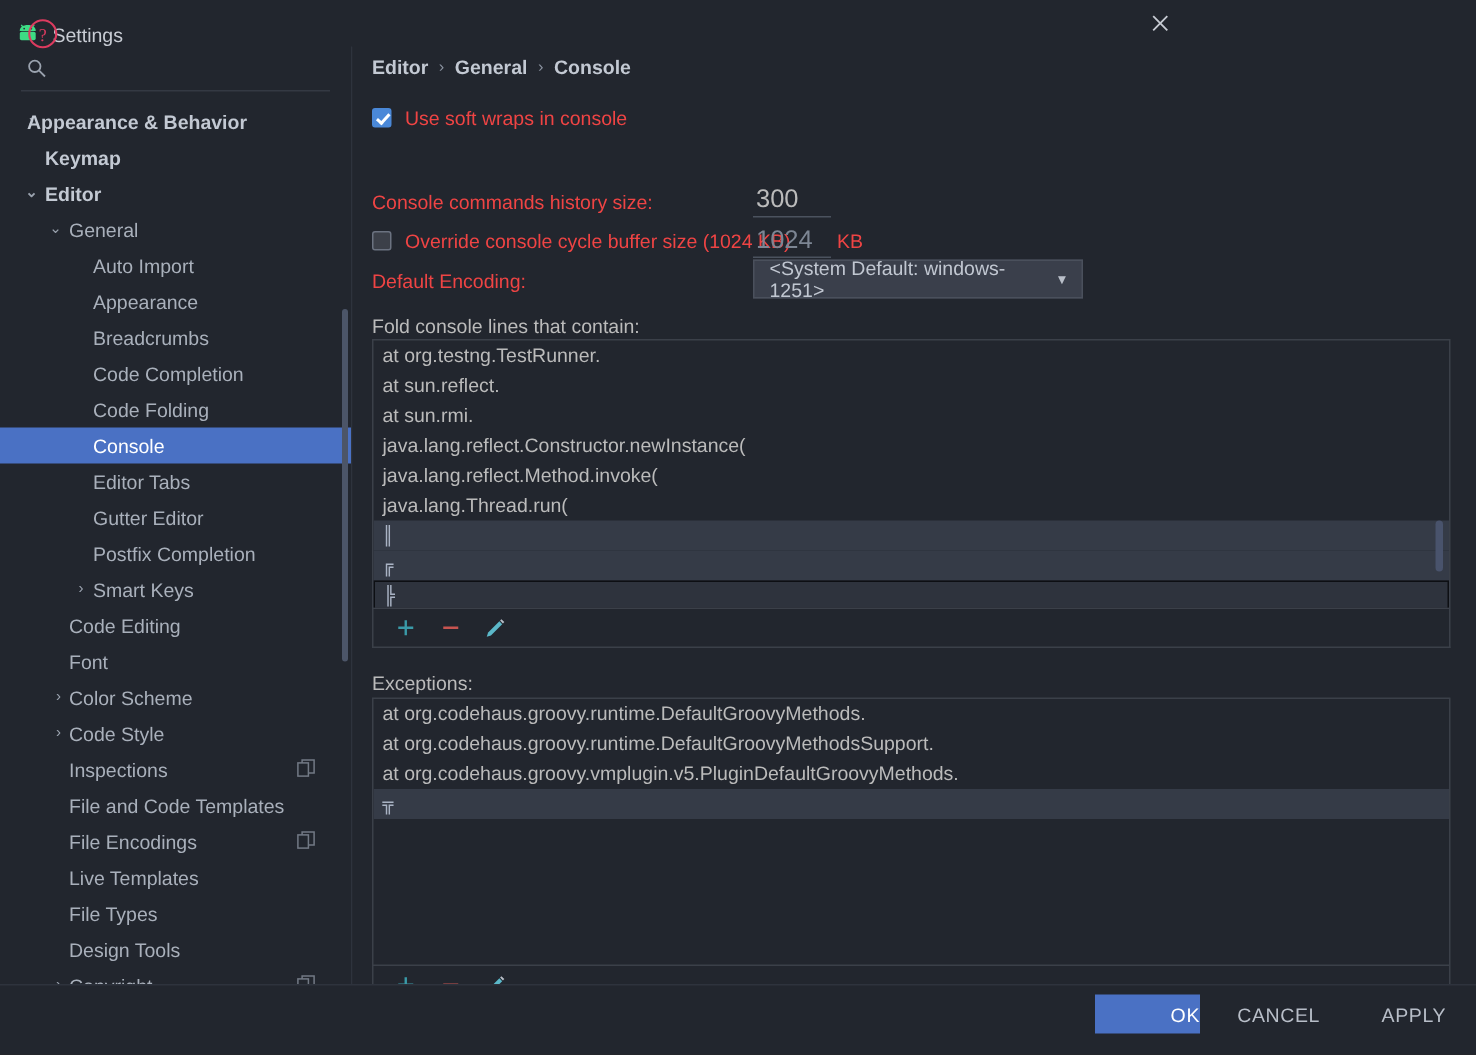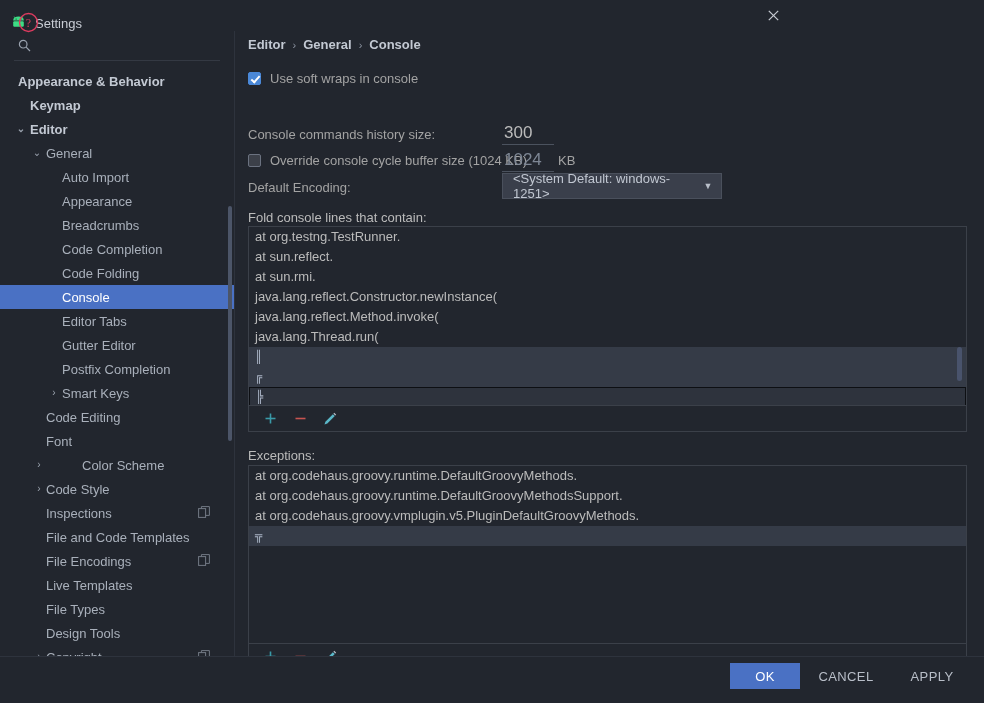--- a/index.html
+++ b/index.html
@@ -163,21 +163,21 @@
   }
   .cbox.checked:after {
     content: "";
     position: absolute;
     left: 4px; top: 1px;
     width: 3px; height: 7px;
     border: solid #ffffff;
     border-width: 0 2px 2px 0;
     transform: rotate(42deg);
   }
-  .row-label { color: #a3a3a3; font-size: 13px; }
+  .row-label { color: #ef4444; font-size: 13px; }
 
   .underline-input {
     background: transparent;
     border: none;
     border-bottom: 1px solid #4b525e;
     outline: none;
     color: #bbbbbb;
     font-family: "Liberation Sans", sans-serif;
     font-size: 17px;
     padding: 0 2px 1px 2px;
@@ -278,21 +278,21 @@
     position: absolute;
     left: 18px; top: 12px;
     width: 22px; height: 22px;
     cursor: pointer;
   }
   .btn {
     position: absolute;
     top: 663px;
     height: 26px;
     line-height: 27px;
-    text-align: center;
+    text-align: right;
     font-size: 13px;
     letter-spacing: .4px;
     cursor: pointer;
     box-sizing: border-box;
   }
   .btn.primary {
     background: #4a71c4;
     color: #ffffff;
     width: 70px;
     left: 730px;
@@ -385,21 +385,21 @@
           <span class="label" style="left: 62px;">Smart Keys</span>
         </div>
         <div class="tree-item">
           <span class="label" style="left: 46px;">Code Editing</span>
         </div>
         <div class="tree-item">
           <span class="label" style="left: 46px;">Font</span>
         </div>
         <div class="tree-item">
           <span class="arrow" style="left: 32px;">›</span>
-          <span class="label" style="left: 46px; margin-left: 36px;">Color Scheme</span>
+          <span class="label" style="left: 46px;">Color Scheme</span>
         </div>
         <div class="tree-item">
           <span class="arrow" style="left: 32px;">›</span>
           <span class="label" style="left: 46px;">Code Style</span>
         </div>
         <div class="tree-item">
           <span class="label" style="left: 46px;">Inspections</span>
           <span class="copy-badge"><svg width="12" height="12" viewBox="0 0 12 12">
               <rect x="0.6" y="2.6" width="7" height="8.8" fill="none" stroke="#8d95a2" stroke-width="1"></rect>
               <path d="M3.4 2.6 L3.4 0.6 L11.4 0.6 L11.4 9.4 L7.6 9.4" fill="none" stroke="#8d95a2" stroke-width="1"></path>

